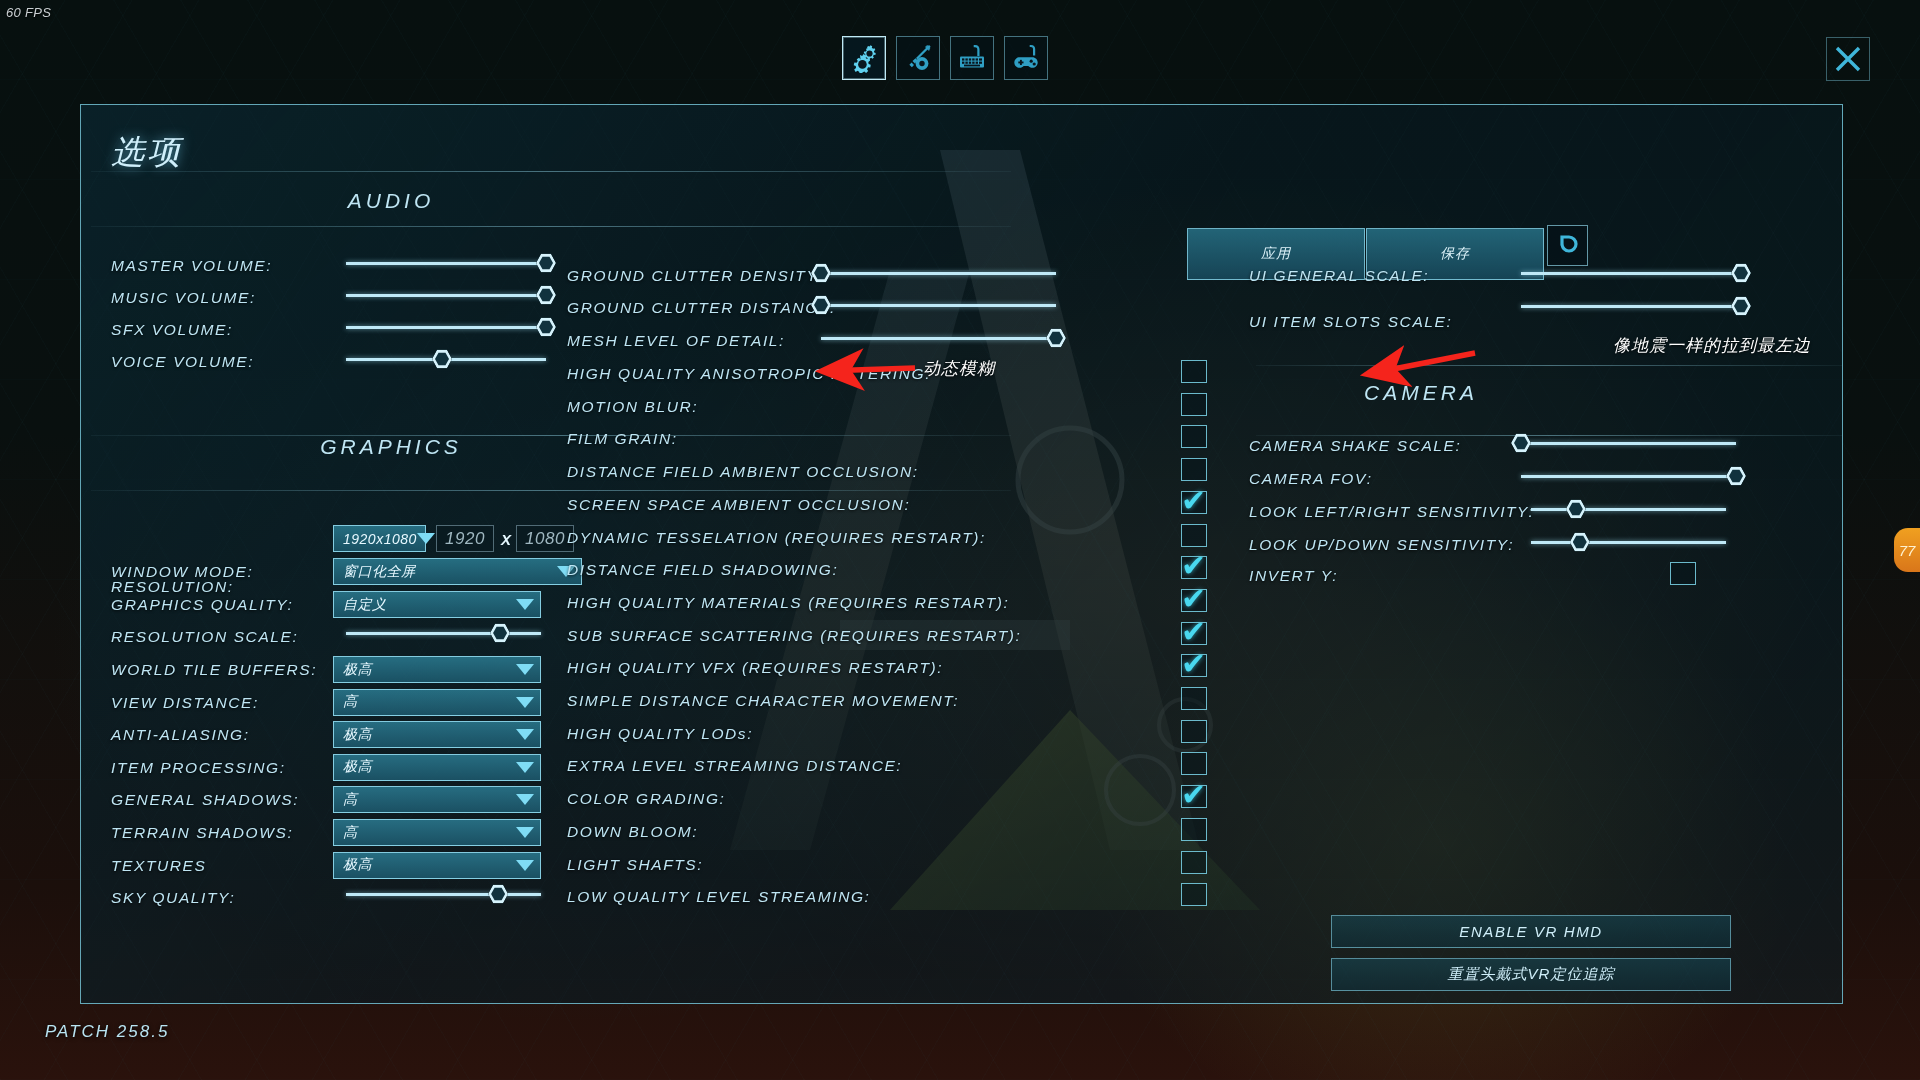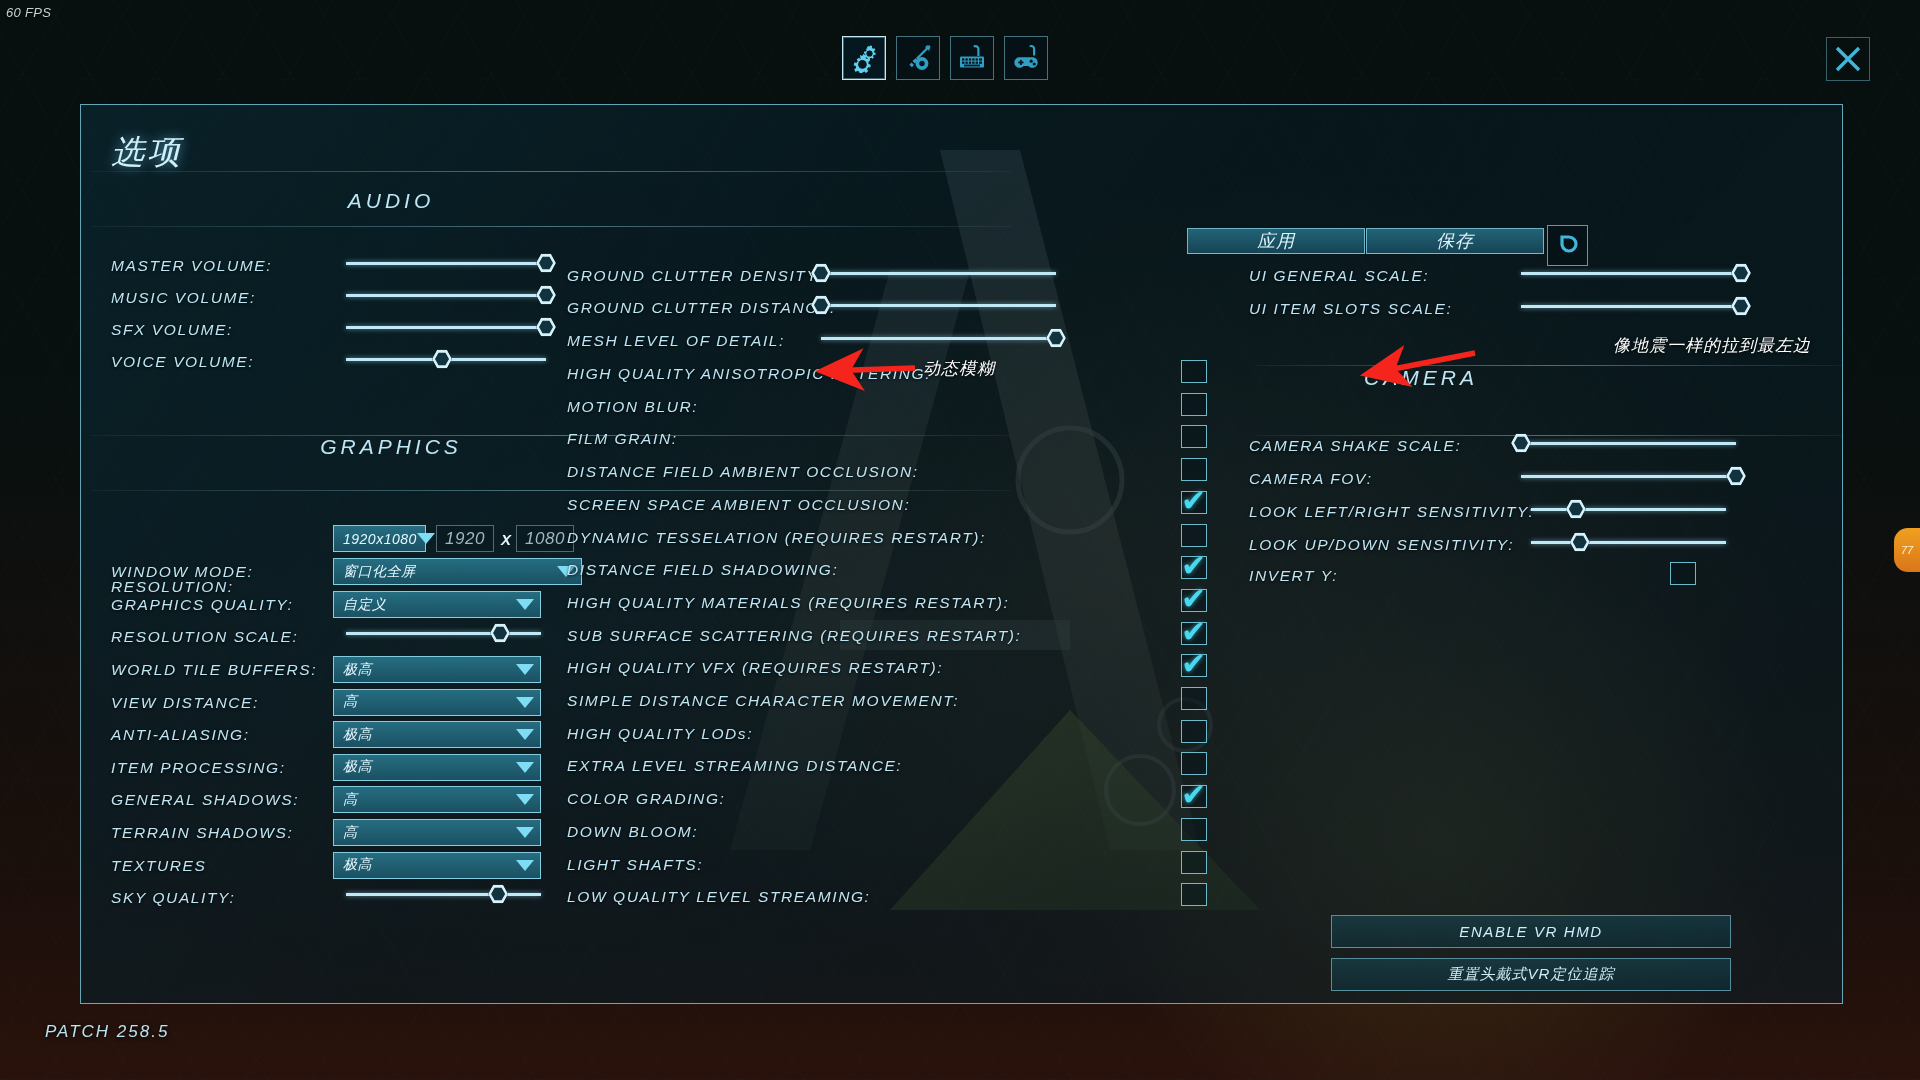--- a/index.html
+++ b/index.html
@@ -73,24 +73,24 @@
   }
   .panel-inner { position:absolute; inset:0; }
 
   .title {
     position: absolute; left: 30px; top: 25px;
     font-size: 33px; color: #cfeffb; letter-spacing: 3px;
     text-shadow: 0 0 12px rgba(120,220,255,.65);
   }
 
   .btn-top {
-    position: absolute; height: 26px;
+    position: absolute; height: 52px;
     border: 1px solid rgba(150,225,245,.7);
     background: linear-gradient(180deg, rgba(36,104,124,.95), rgba(22,70,88,.95));
-    color: #dff4fb; font-size: 18px;
+    color: #dff4fb; font-size: 14px;
     display: flex; align-items: center; justify-content: center;
     letter-spacing: 1px;
   }
   #btn-apply { left: 1106px; top: 123px; width: 178px; }
   #btn-save  { left: 1285px; top: 123px; width: 178px; }
   .btn-reset {
     position:absolute; left: 1466px; top: 120px; width: 41px; height: 41px;
     border: 1px solid rgba(150,225,245,.65);
     background: rgba(4,16,22,.55);
     display:flex;align-items:center;justify-content:center;
@@ -202,21 +202,21 @@
     white-space: nowrap;
   }
   .anno-svg { position: absolute; overflow: visible; pointer-events: none; }
 
   
   .nub {
     position: absolute; right: 0; top: 528px; width: 26px; height: 44px;
     background: linear-gradient(180deg,#f0a020,#d9761a);
     border-radius: 14px 0 0 14px;
     display:flex;align-items:center;justify-content:center;
-    color:#fff2d0; font-size:11px; letter-spacing:0;
+    color:#fff2d0; font-size:15px; letter-spacing:0;
   }
 </style>
 </head>
 <body>
 
 <div id="root">
 
   <div class="bg-base"></div>
   <div class="hexfield"></div>
 
@@ -479,29 +479,29 @@
           </div>
           <div class="lbl" style="left:486px; top:717.8000000000002px;">DOWN  BLOOM:</div>
           <div class="cb" style="left:1100px; top:712.8000000000002px;"></div>
           <div class="lbl" style="left:486px; top:750.5000000000002px;">LIGHT  SHAFTS:</div>
           <div class="cb" style="left:1100px; top:745.5000000000002px;"></div>
           <div class="lbl" style="left:486px; top:783.2000000000003px;">LOW  QUALITY  LEVEL  STREAMING:</div>
           <div class="cb" style="left:1100px; top:778.2000000000003px;"></div>
         </div>
 
       <div class="rule" style="left:1175px; top:260px; width:588px;"></div>
-      <div class="sect" style="left:1050px; top:261px; width:580px;">CAMERA</div>
+      <div class="sect" style="left:1050px; top:276px; width:580px;">CAMERA</div>
       <div class="rule" style="left:1175px; top:330px; width:588px;"></div>
       <div id="right-rows">
           <div class="lbl" style="left:1168px; top:162px;">UI  GENERAL  SCALE:</div>
           <div class="sl" style="left:1440px; top:158px; width:220px;">
             <div class="track"></div>
             <div class="knob" style="left:100%;"></div>
           </div>
-          <div class="lbl" style="left:1168px; top:195px;">UI  ITEM  SLOTS  SCALE:</div>
+          <div class="lbl" style="left:1168px; top:208px;">UI  ITEM  SLOTS  SCALE:</div>
           <div class="sl" style="left:1440px; top:191px; width:220px;">
             <div class="track"></div>
             <div class="knob" style="left:100%;"></div>
           </div>
           <div class="lbl" style="left:1168px; top:332px;">CAMERA  SHAKE  SCALE:</div>
           <div class="sl" style="left:1440px; top:328px; width:215px;">
             <div class="track"></div>
             <div class="knob" style="left:0%;"></div>
           </div>
           <div class="lbl" style="left:1168px; top:365px;">CAMERA  FOV:</div>

